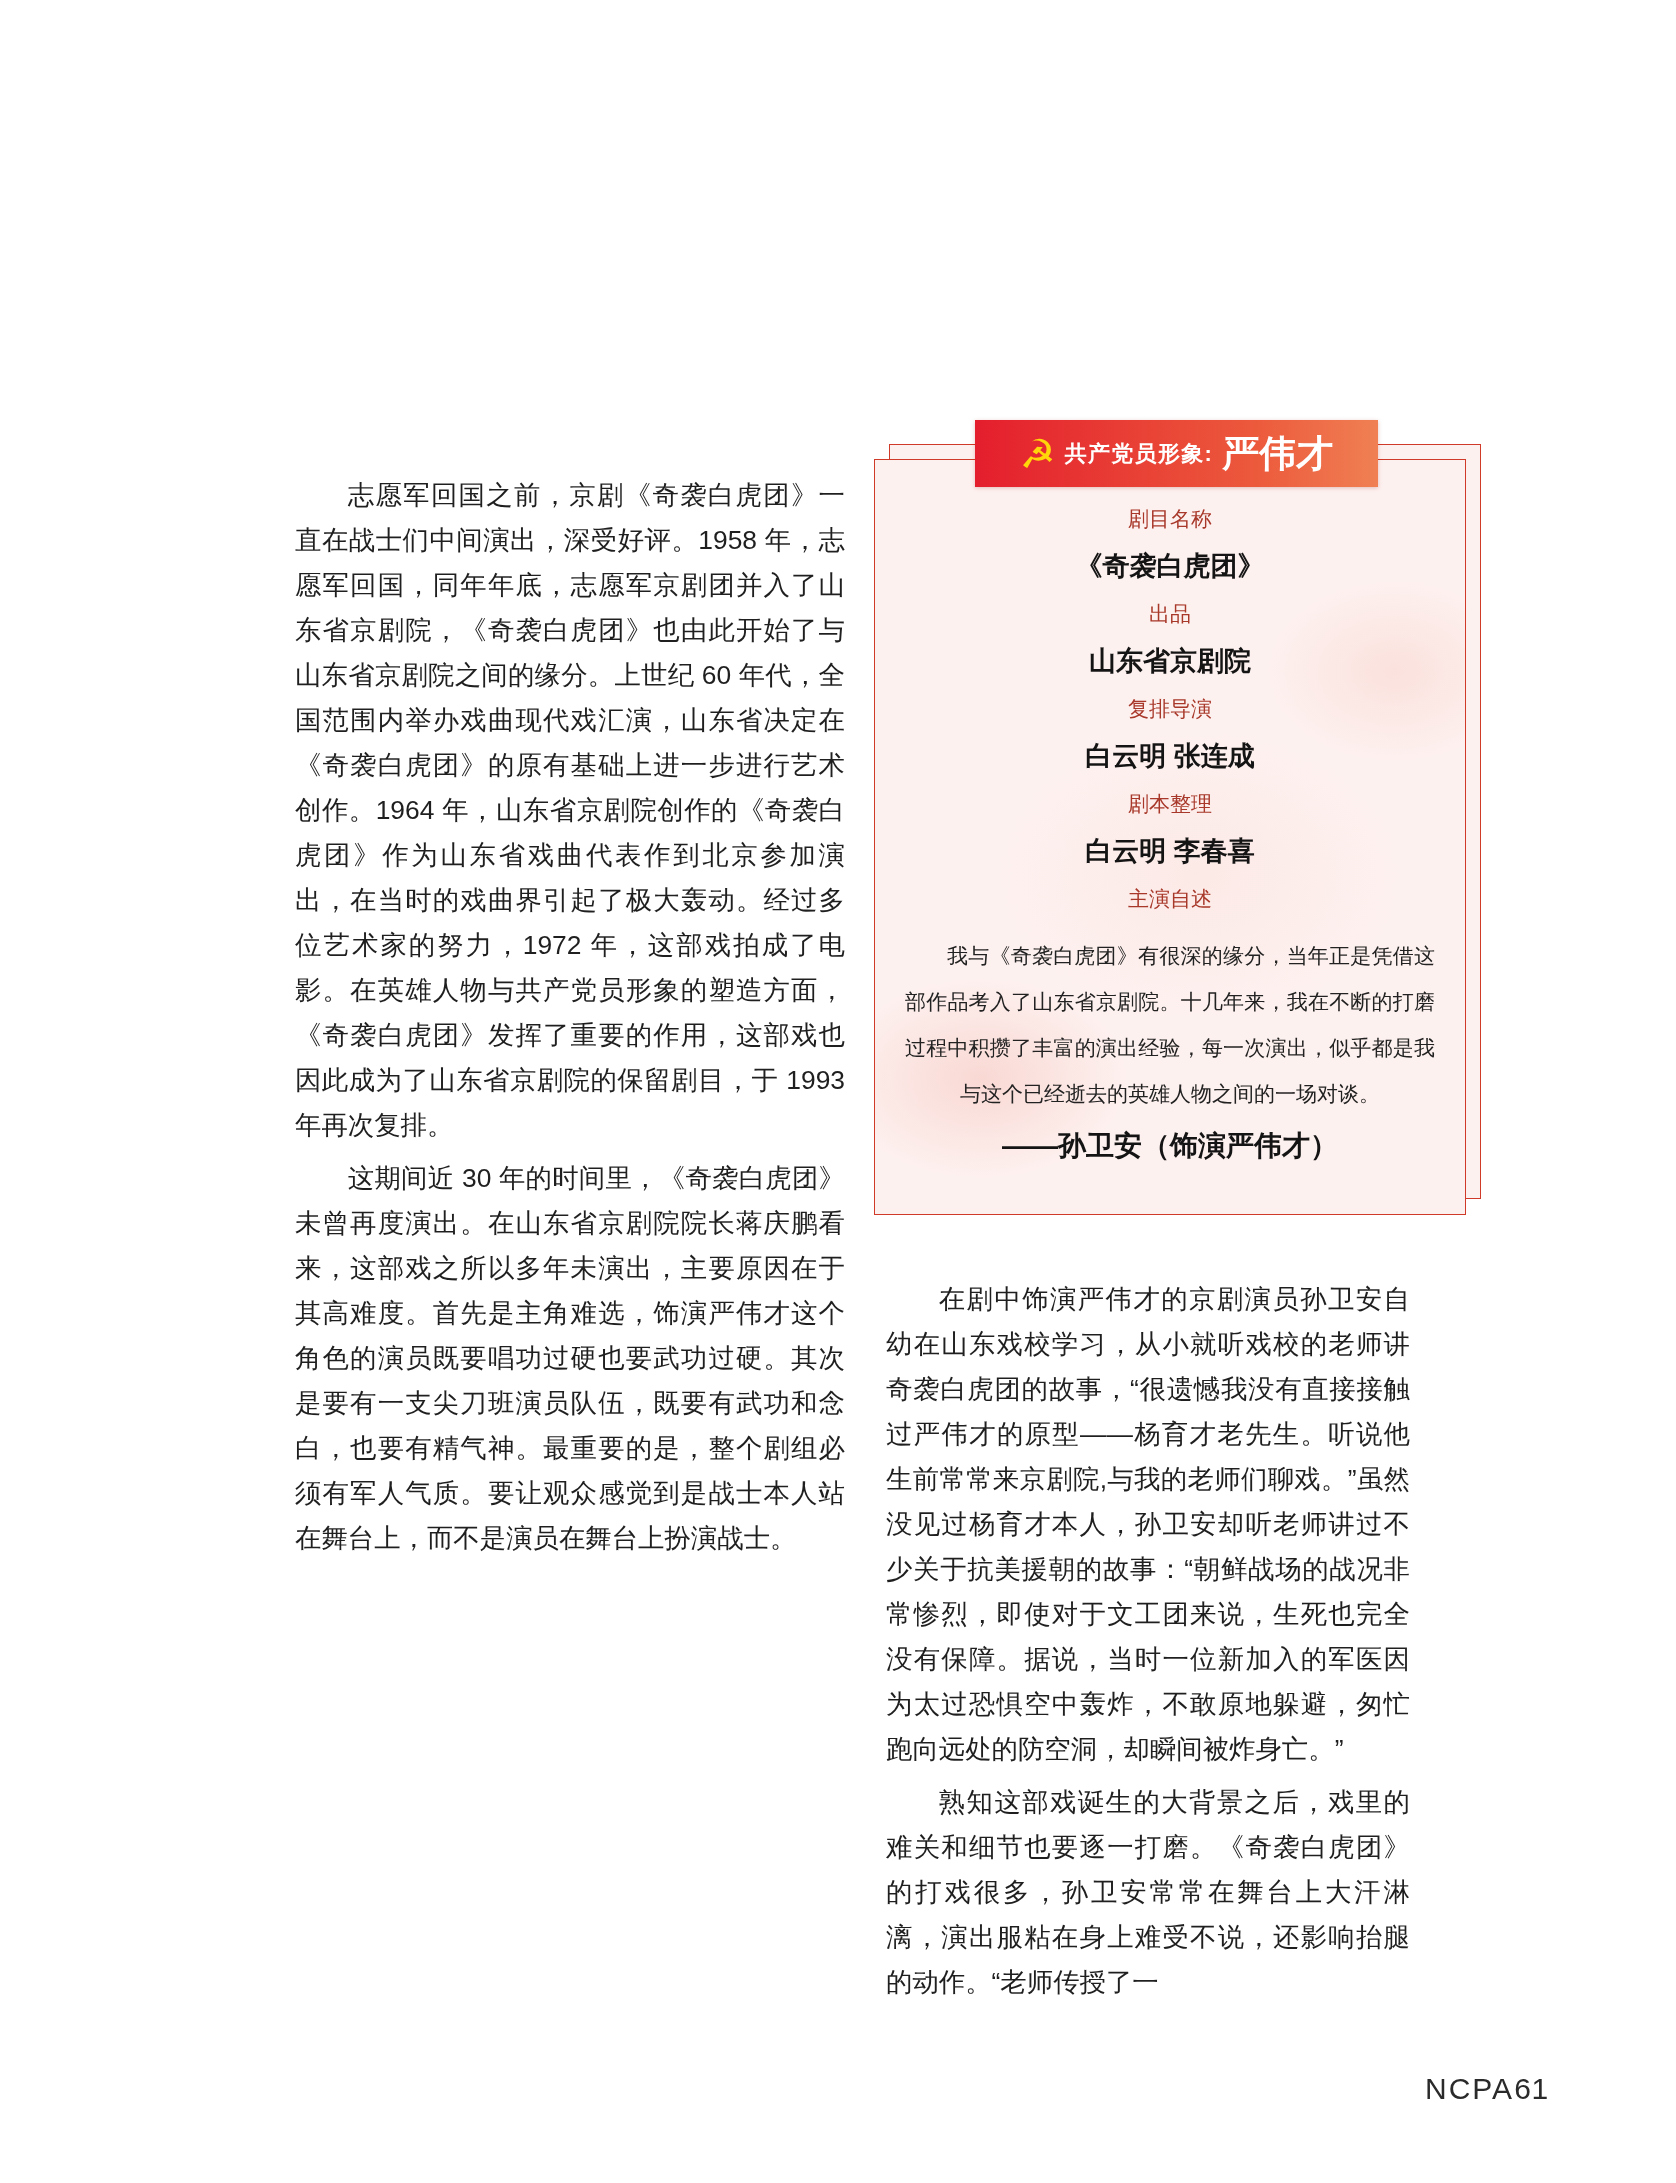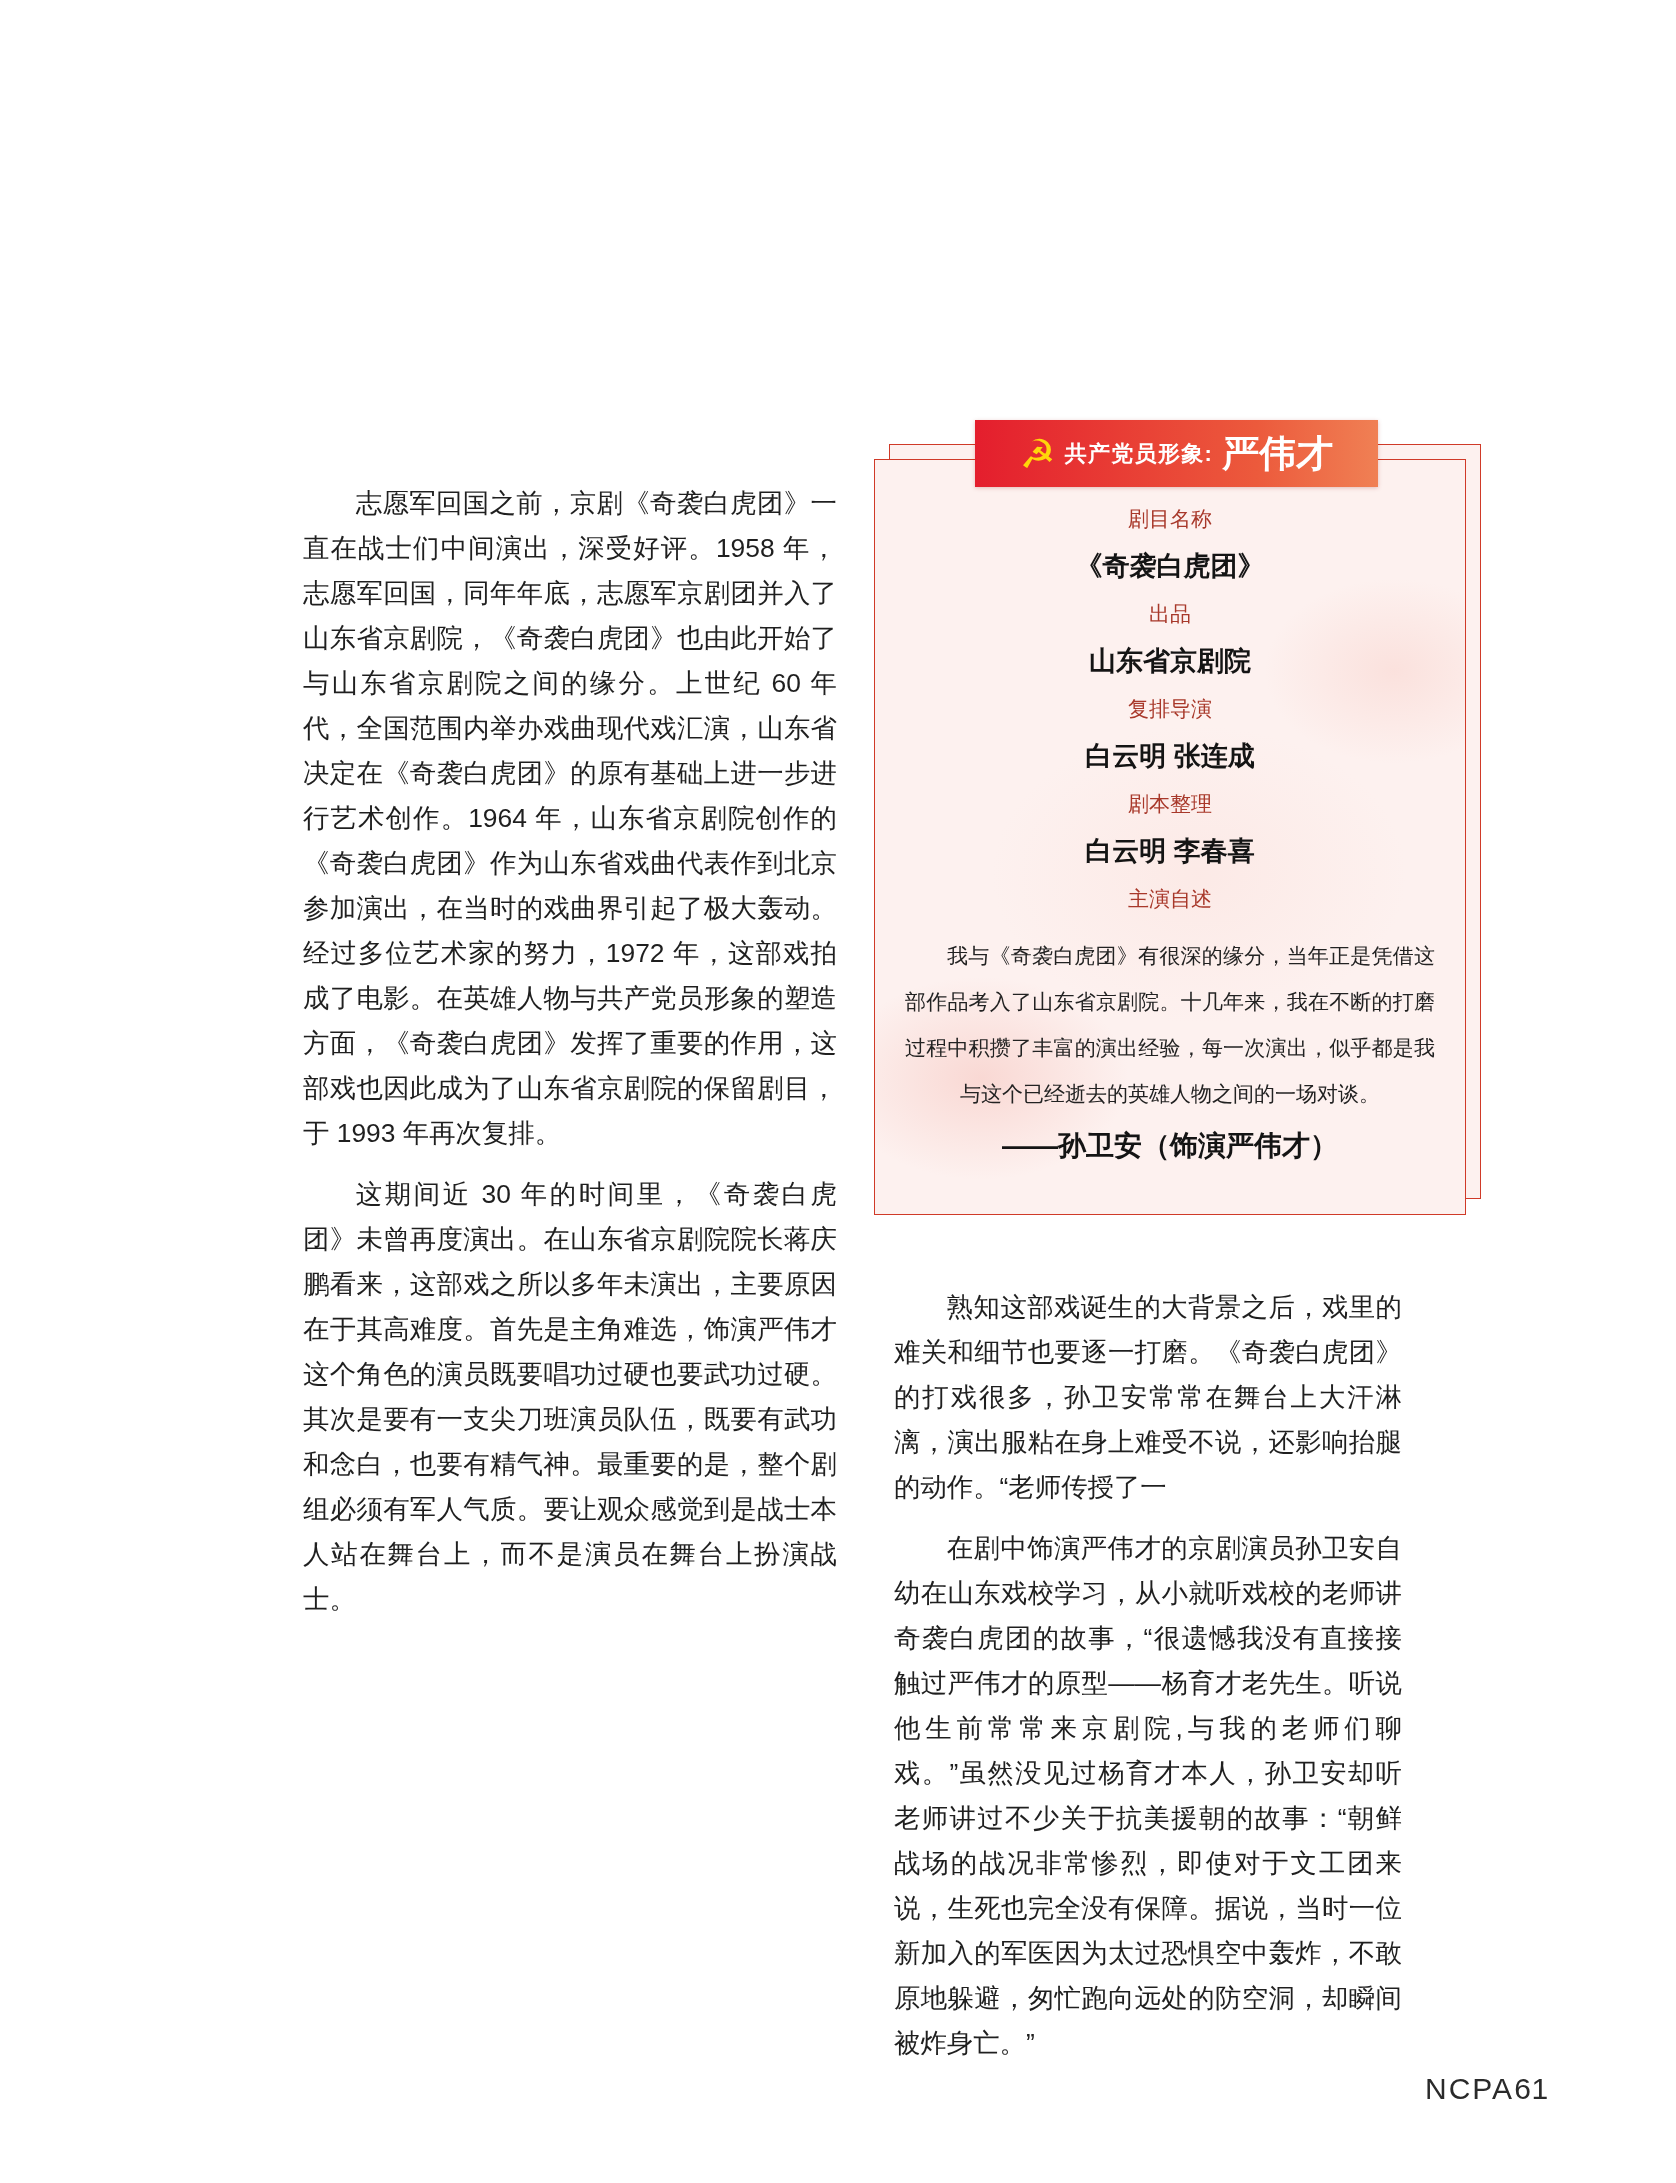--- a/index.html
+++ b/index.html
@@ -14,21 +14,21 @@
   .text-col{
     position:absolute;
     font-size:26.4px;
     line-height:45px;
     text-align:justify;
     text-align-last:left;
     color:#1f1f1f;
   }
   .left-col{left:287px;top:465px;width:566px;}
   .right-col{left:878px;top:1269px;width:540px;}
-  .text-col p{margin:16px;padding:0;}
+  .text-col p{margin:8px;padding:0;}
   .text-col p.indent{text-indent:2em;}
 
   
   .card-back{
     position:absolute;
     left:889px;top:444px;width:592px;height:755px;
     box-sizing:border-box;
     background:#fdf1ef;
     border:1.3px solid #d03a28;
   }
@@ -148,20 +148,20 @@
   </div>
 </div>
 
 <div class="card-banner">
   <span class="emblem">☭</span>
   <span class="banner-title">共产党员形象:</span>
   <span class="banner-name">严伟才</span>
 </div>
 
 <div class="text-col right-col">
+  <p class="indent">在剧中饰演严伟才的京剧演员孙卫安自幼在山东戏校学习，从小就听戏校的老师讲奇袭白虎团的故事，“很遗憾我没有直接接触过严伟才的原型——杨育才老先生。听说他生前常常来京剧院,与我的老师们聊戏。”虽然没见过杨育才本人，孙卫安却听老师讲过不少关于抗美援朝的故事：“朝鲜战场的战况非常惨烈，即使对于文工团来说，生死也完全没有保障。据说，当时一位新加入的军医因为太过恐惧空中轰炸，不敢原地躲避，匆忙跑向远处的防空洞，却瞬间被炸身亡。”</p>
   <p class="indent">熟知这部戏诞生的大背景之后，戏里的难关和细节也要逐一打磨。《奇袭白虎团》的打戏很多，孙卫安常常在舞台上大汗淋漓，演出服粘在身上难受不说，还影响抬腿的动作。“老师传授了一</p>
-  <p class="indent">在剧中饰演严伟才的京剧演员孙卫安自幼在山东戏校学习，从小就听戏校的老师讲奇袭白虎团的故事，“很遗憾我没有直接接触过严伟才的原型——杨育才老先生。听说他生前常常来京剧院,与我的老师们聊戏。”虽然没见过杨育才本人，孙卫安却听老师讲过不少关于抗美援朝的故事：“朝鲜战场的战况非常惨烈，即使对于文工团来说，生死也完全没有保障。据说，当时一位新加入的军医因为太过恐惧空中轰炸，不敢原地躲避，匆忙跑向远处的防空洞，却瞬间被炸身亡。”</p>
 </div>
 
 <div class="footer">
   <span>NCPA</span><span class="page-num">61</span>
 </div>
 
 
 </body></html>

